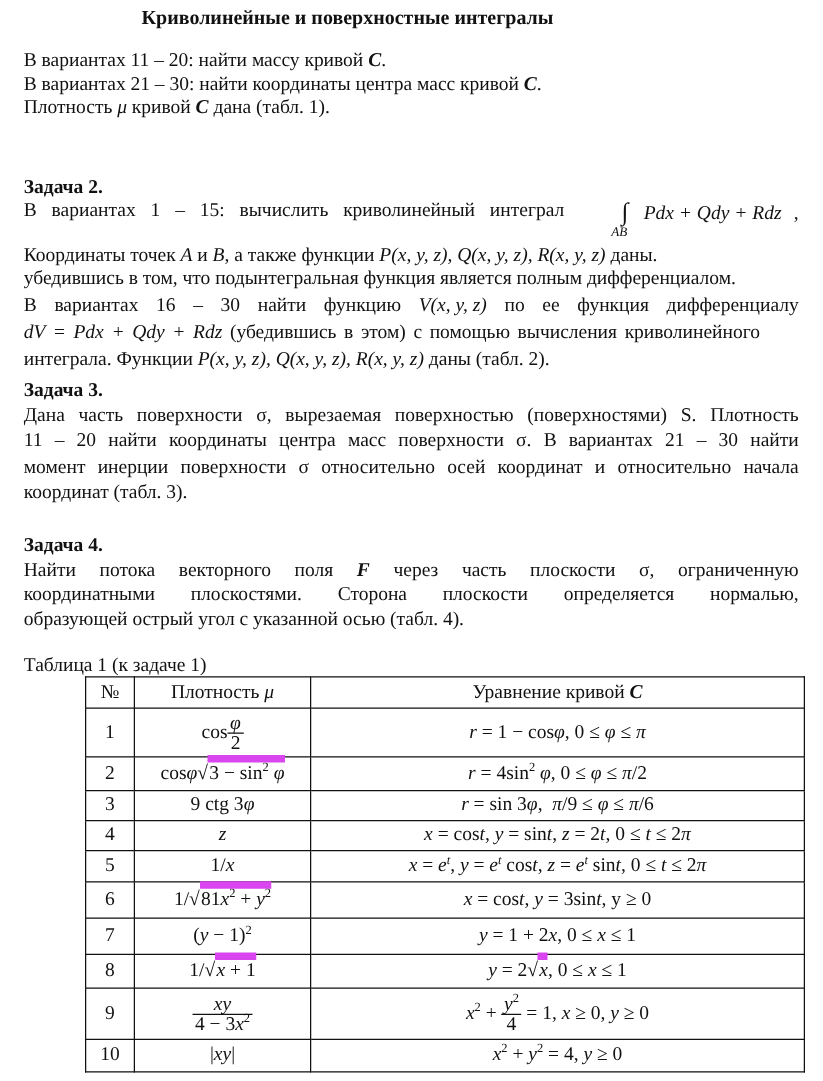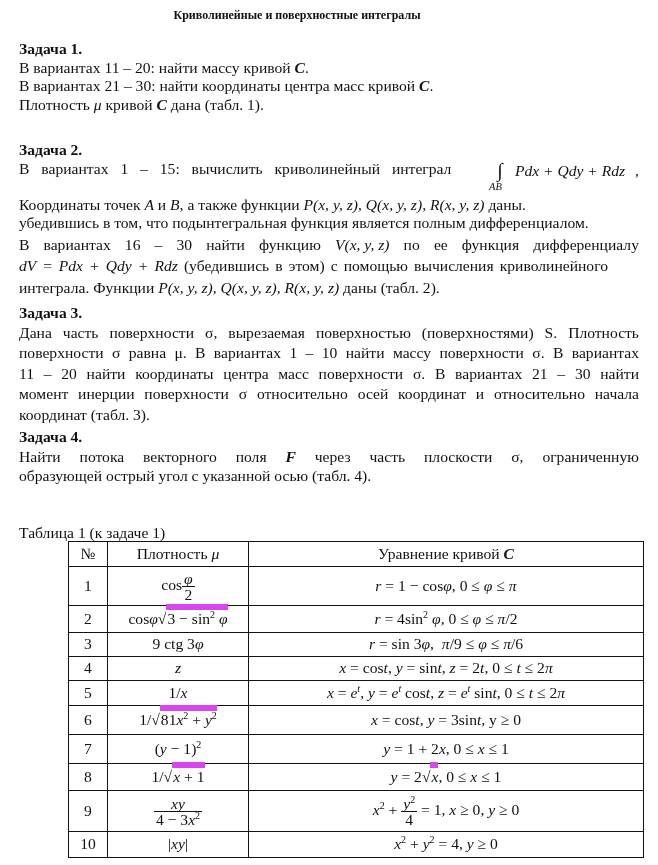--- a/index.html
+++ b/index.html
@@ -4,21 +4,21 @@
 <style>
   html, body { margin: 0; padding: 0; background: #ffffff; }
   body {
     width: 658px; height: 865px; overflow: hidden; position: relative;
     font-family: "Liberation Serif", "DejaVu Serif", serif;
     color: #111111; font-size: 15.6px; line-height: 18.6px;
   }
   .page { position: absolute; left: 0; top: 0; width: 658px; height: 865px; }
   .title {
     position: absolute; top: 6px; left: 0; width: 556px; text-align: center;
-    font-weight: bold; font-size: 12px; margin-left: 19px;
+    font-weight: bold; font-size: 16px;
   }
   .block { position: absolute; left: 19px; width: 620px; }
   .hdr { font-weight: bold; }
   .line { white-space: nowrap; }
   .just { text-align: justify; text-align-last: justify; white-space: normal; }
   i, .m { font-style: italic; }
   .b { font-weight: bold; font-style: italic; }
   .integral { display: inline-block; position: relative; width: 22px; text-align: center; }
   .integral .sign { font-size: 20px; font-style: normal; position: relative; top: 1px; }
   .integral .sub { position: absolute; left: 0px; top: 18px; font-size: 10.5px; font-style: italic; }
@@ -40,21 +40,20 @@
   sup { font-size: 10px; line-height: 0; }
 </style>
 </head>
 <body>
 
 <div class="page">
 
   <div class="title">Криволинейные и поверхностные интегралы</div>
 
   <div class="block" style="top:40px;">
-    <div class="hdr">Задача 1.</div>
     <div class="line"><span>В вариантах 11 – 20: найти массу кривой </span><span class="b">C</span><span>.</span></div>
     <div class="line"><span>В вариантах 21 – 30: найти координаты центра масс кривой </span><span class="b">C</span><span>.</span></div>
     <div class="line"><span>Плотность </span><i>μ</i><span> кривой </span><span class="b">C</span><span> дана (табл. 1).</span></div>
   </div>
 
   <div class="block" style="top:141px;">
     <div class="hdr">Задача 2.</div>
     <div class="line" style="display:flex; justify-content:space-between; height:36px; word-spacing:8px;">
       <span>В вариантах 1 – 15: вычислить криволинейный интеграл</span>
       <span style="word-spacing:0;">
@@ -79,40 +78,40 @@
         <span>функция</span>
         <span>дифференциалу</span>
     </div>
     <div class="line" style="margin-top:3px; word-spacing:2.2px;"><i>dV = Pdx + Qdy + Rdz</i><span> (убедившись в этом) с помощью вычисления криволинейного</span></div>
     <div class="line" style="margin-top:3px;"><span>интеграла. Функции </span><i>P(x, y, z), Q(x, y, z), R(x, y, z)</i><span> даны (табл. 2).</span></div>
   </div>
 
   <div class="block" style="top:304px;">
     <div class="hdr">Задача 3.</div>
     <div class="just" style="margin-top:1px;">Дана часть поверхности σ, вырезаемая поверхностью (поверхностями) S. Плотность</div>
-    <div class="just" style="margin-top:2px;">поверхности σ равна μ. В вариантах 1 – 10 найти массу поверхности σ. В вариантах</div>
     <div class="just" style="margin-top:2px;">11 – 20 найти координаты центра масс поверхности σ. В вариантах 21 – 30 найти</div>
     <div class="just" style="margin-top:2px;">момент инерции поверхности σ относительно осей координат и относительно начала</div>
     <div class="line" style="margin-top:2px;">координат (табл. 3).</div>
   </div>
 
   <div class="block" style="top:428px;">
     <div class="hdr">Задача 4.</div>
     <div class="line" style="display:flex; justify-content:space-between; margin-top:1px;">
       <span>Найти</span>
         <span>потока</span>
         <span>векторного</span>
         <span>поля</span>
         <span class="b">F</span>
         <span>через</span>
         <span>часть</span>
         <span>плоскости</span>
         <span>σ,</span>
         <span>ограниченную</span>
     </div>
+    <div class="just" style="margin-top:1px;">координатными плоскостями. Сторона плоскости определяется нормалью,</div>
     <div class="line" style="margin-top:1px;">образующей острый угол с указанной осью (табл. 4).</div>
   </div>
 
   <div class="caption">Таблица 1 (к задаче 1)</div>
 
   <table class="t1">
     <colgroup>
         <col class="c1">
         <col class="c2">
         <col class="c3">

